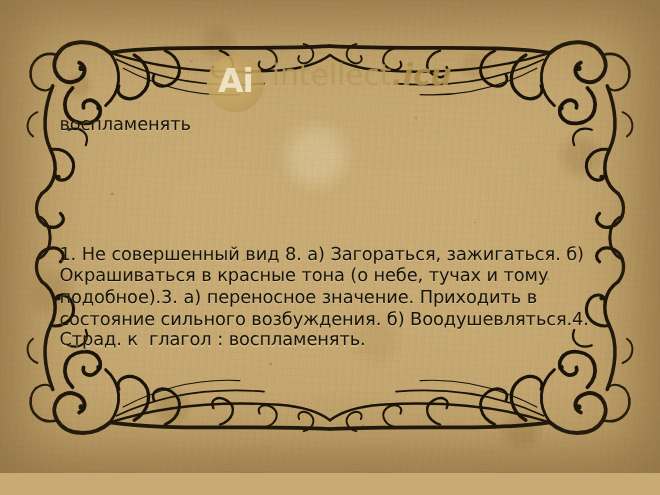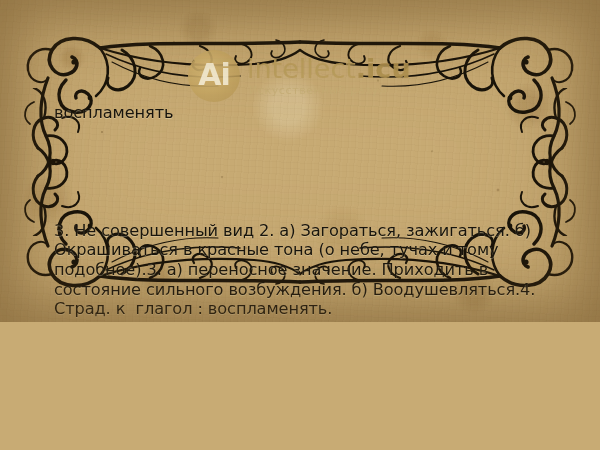--- a/index.html
+++ b/index.html
@@ -2,21 +2,21 @@
 <html><head>
 <meta charset="utf-8">
 <style>
   html,body{margin:0;padding:0;}
   body{
     width:600px;height:450px;overflow:hidden;
     font-family:"Liberation Sans","DejaVu Sans",sans-serif;
     background:#c8ab74;
   }
   #page{
-    position:relative;width:600px;height:322px;overflow:hidden;
+    position:relative;width:600px;height:430px;overflow:hidden;
     background:
       radial-gradient(ellipse 60% 45% at 46% 44%, rgba(255,246,214,.72) 0%, rgba(250,236,193,.35) 40%, rgba(214,180,118,0) 72%),
       radial-gradient(ellipse 120% 90% at 50% 50%, rgba(255,252,232,.30) 0%, rgba(160,120,62,.30) 78%, rgba(104,73,32,.55) 100%),
       linear-gradient(98deg,#b89košt 0%,#c6a672 100%),
       linear-gradient(180deg,#cdb07d 0%,#d8bd8a 22%,#e3cb9c 48%,#d4b67f 76%,#c2a068 100%);
   }
   
   .tex{position:absolute;inset:0;pointer-events:none;}
   .tex-a{
     background-image:
@@ -84,21 +84,21 @@
     font-size:30px;font-weight:700;letter-spacing:-1px;
     color:rgba(252,246,224,.85);line-height:1;
     transform:translateY(-1px);
   }
   #wm-text{margin-left:7px;}
   #wm-title{
     font-family:"DejaVu Sans",sans-serif;
     font-size:27px;line-height:1.02;font-weight:400;
     color:rgba(186,158,92,.88);white-space:nowrap;
   }
-  #wm-title b{font-weight:700;color:rgba(176,147,80,.92);}
+  #wm-title b{font-weight:700;color:rgba(176,147,80,.92);font-style:italic;}
   #wm-sub{
     font-family:"DejaVu Sans",sans-serif;
     font-size:11px;letter-spacing:.6px;
     color:rgba(198,174,118,.80);white-space:nowrap;
     margin-top:1px;padding-left:2px;
   }
 
   
   #article{
     position:absolute;left:54px;top:64px;width:502px;
@@ -244,18 +244,18 @@
     </div>
     <div id="wm-text">
       <div id="wm-title"><span>intellect</span><b>.icu</b></div>
       <div id="wm-sub">Искусственный  разум</div>
     </div>
   </div>
 
   <div id="article">
     <div id="headword">воспламенять</div>
     <div class="gap"></div>
-    <div class="para">3. Не совершенный вид 2. а) Загораться, зажигаться. б) Окрашиваться в красные тона (о небе, тучах и тому подобное).3. а) переносное значение. Приходить в состояние сильного возбуждения. б) Воодушевляться.4. Страд. к  глагол : воспламенять.</div>
+    <div class="para">1. Не совершенный вид 8. а) Загораться, зажигаться. б) Окрашиваться в красные тона (о небе, тучах и тому подобное).3. а) переносное значение. Приходить в состояние сильного возбуждения. б) Воодушевляться.4. Страд. к  глагол : воспламенять.</div>
     
   </div>
 
   <div class="vignette"></div>
 </div>
 
 </body></html>

